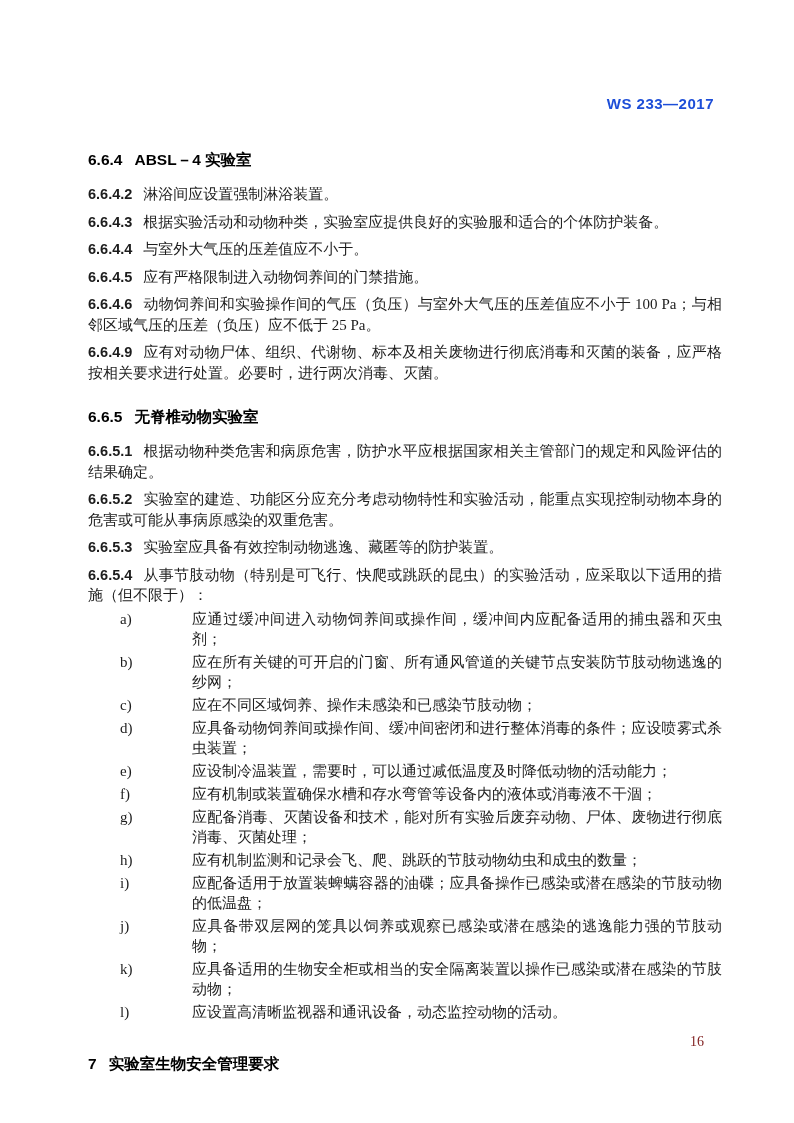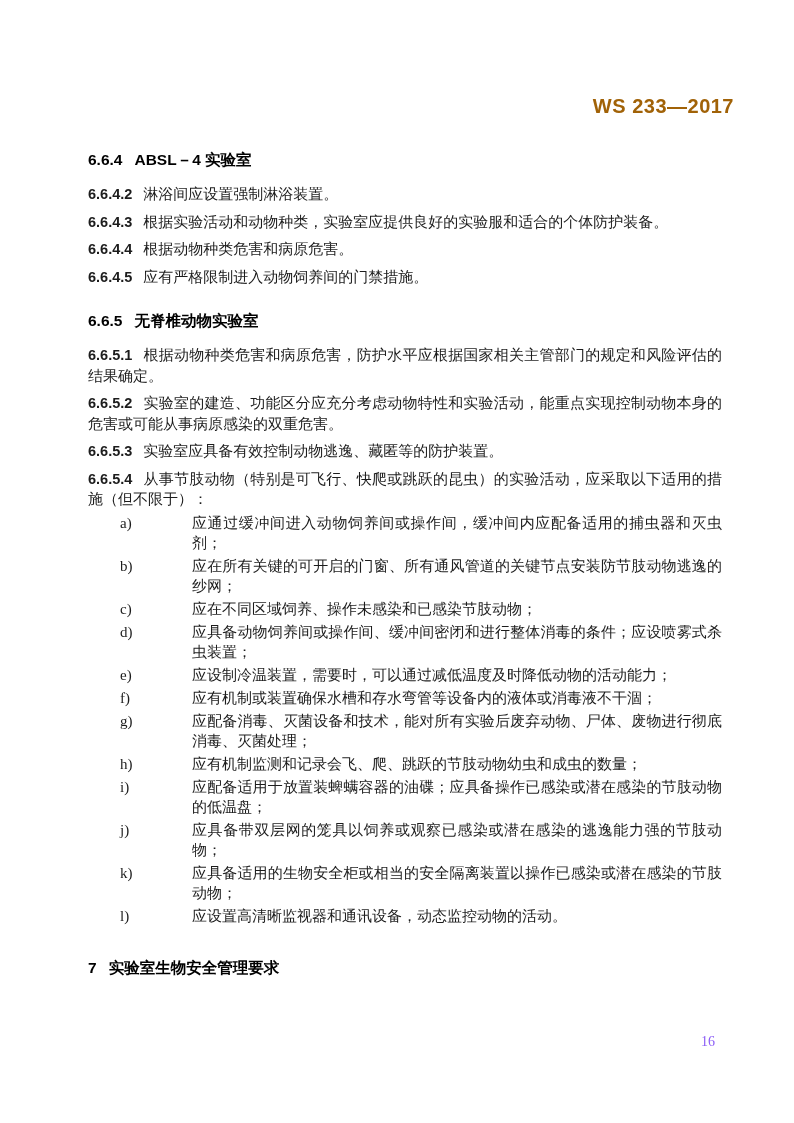--- a/index.html
+++ b/index.html
@@ -14,26 +14,26 @@
     margin: 0 auto;
     background: #ffffff;
     color: #1c1c1c;
     font-family: "Liberation Serif", serif;
     overflow: hidden;
     box-sizing: border-box;
   }
   .doc-header {
     position: absolute;
     top: 95px;
-    right: 60px;
+    right: 80px;
     font-family: "Liberation Sans", sans-serif;
     font-weight: bold;
-    font-size: 20px;
+    font-size: 15px;
     letter-spacing: 0.5px;
-    color: #a16207;
+    color: #1d4ed8;
   }
   .doc-content {
     position: absolute;
     left: 88px;
     top: 126px;
     width: 634px;
   }
   .heading1, .heading2 {
     font-family: "Liberation Sans", sans-serif;
     font-weight: bold;
@@ -69,37 +69,39 @@
     margin-left: 32px;
   }
   .letter-item .text {
     flex: 1;
     text-align: justify;
     margin-left: 44px;
   }
   .page-number {
     position: absolute;
     bottom: 73px;
-    right: 79px;
+    right: 90px;
     font-size: 14px;
-    color: #8b5cf6;
+    color: #7f1d1d;
   }
 </style>
 </head>
 <body>
 
 <div class="page">
   <div class="doc-header">WS 233—2017</div>
 
   <div class="doc-content">
       <div class="heading2"><span class="label">6.6.4</span><span class="text">ABSL－4 实验室</span></div>
       <div class="clause"><span class="label">6.6.4.2</span><span class="text">淋浴间应设置强制淋浴装置。</span></div>
       <div class="clause"><span class="label">6.6.4.3</span><span class="text">根据实验活动和动物种类，实验室应提供良好的实验服和适合的个体防护装备。</span></div>
-      <div class="clause"><span class="label">6.6.4.4</span><span class="text">根据动物种类危害和病原危害。</span></div>
+      <div class="clause"><span class="label">6.6.4.4</span><span class="text">与室外大气压的压差值应不小于。</span></div>
       <div class="clause"><span class="label">6.6.4.5</span><span class="text">应有严格限制进入动物饲养间的门禁措施。</span></div>
+      <div class="clause"><span class="label">6.6.4.6</span><span class="text">动物饲养间和实验操作间的气压（负压）与室外大气压的压差值应不小于 100 Pa；与相邻区域气压的压差（负压）应不低于 25 Pa。</span></div>
+      <div class="clause"><span class="label">6.6.4.9</span><span class="text">应有对动物尸体、组织、代谢物、标本及相关废物进行彻底消毒和灭菌的装备，应严格按相关要求进行处置。必要时，进行两次消毒、灭菌。</span></div>
       <div class="heading2"><span class="label">6.6.5</span><span class="text">无脊椎动物实验室</span></div>
       <div class="clause"><span class="label">6.6.5.1</span><span class="text">根据动物种类危害和病原危害，防护水平应根据国家相关主管部门的规定和风险评估的结果确定。</span></div>
       <div class="clause"><span class="label">6.6.5.2</span><span class="text">实验室的建造、功能区分应充分考虑动物特性和实验活动，能重点实现控制动物本身的危害或可能从事病原感染的双重危害。</span></div>
       <div class="clause"><span class="label">6.6.5.3</span><span class="text">实验室应具备有效控制动物逃逸、藏匿等的防护装置。</span></div>
       <div class="clause"><span class="label">6.6.5.4</span><span class="text">从事节肢动物（特别是可飞行、快爬或跳跃的昆虫）的实验活动，应采取以下适用的措施（但不限于）：</span></div>
       <div class="letter-item">
         <span class="label">a)</span>
         <span class="text">应通过缓冲间进入动物饲养间或操作间，缓冲间内应配备适用的捕虫器和灭虫剂；</span>
       </div>
       <div class="letter-item">

